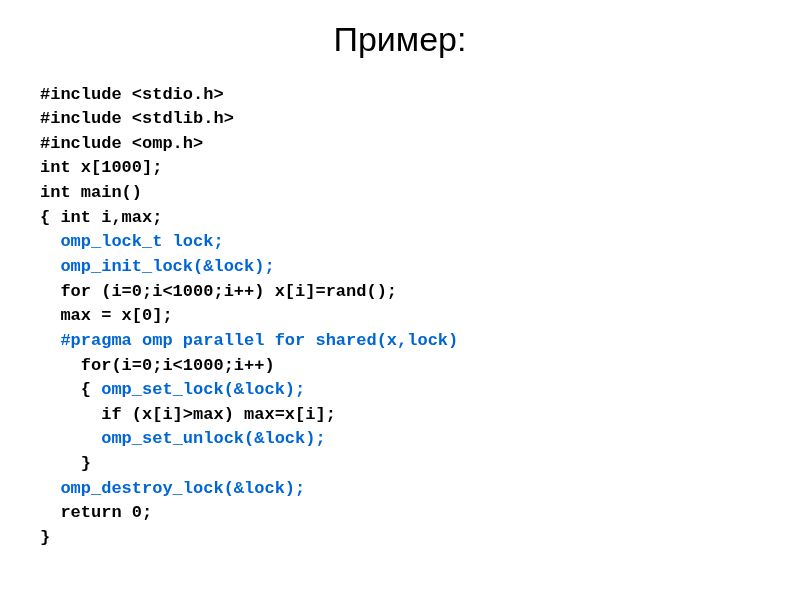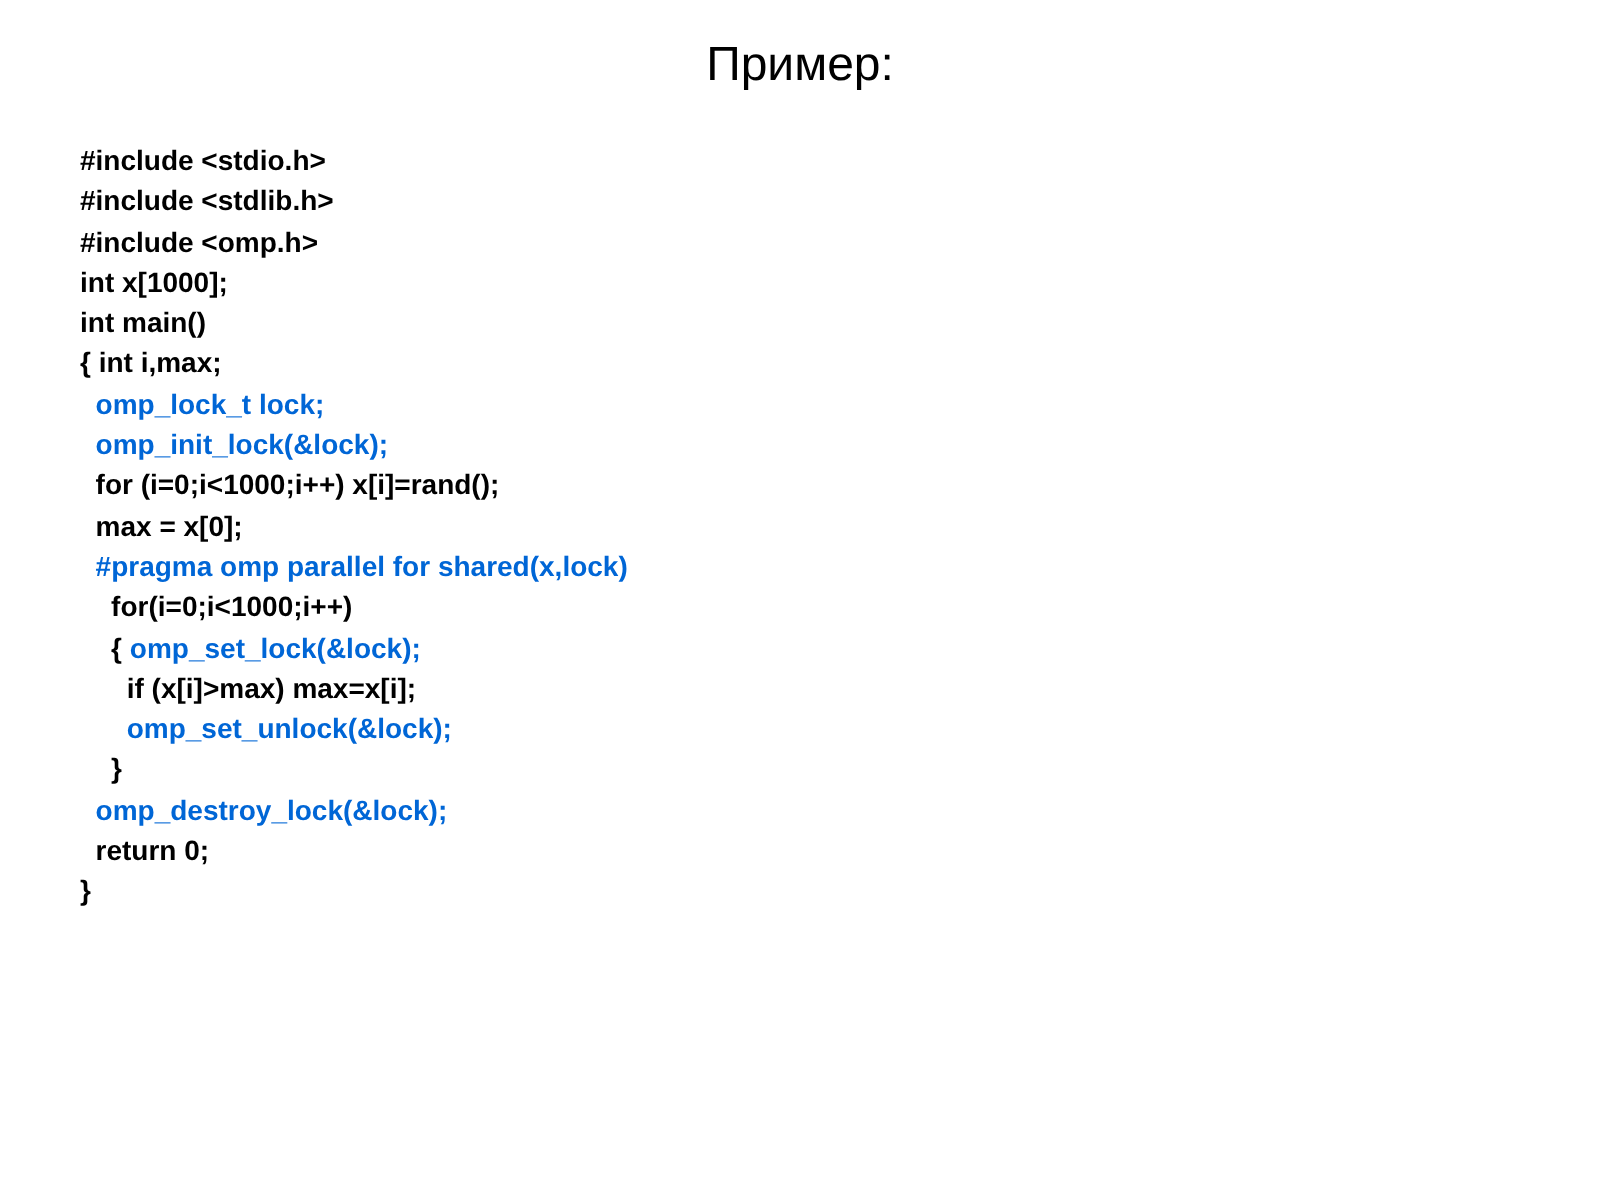--- a/index.html
+++ b/index.html
@@ -12,28 +12,28 @@
     color: #000;
   }
   .slide {
     width: 800px;
     height: 600px;
     box-sizing: border-box;
     padding: 18px 40px 20px 40px;
   }
   .title {
     text-align: center;
-    font-size: 24px;
+    font-size: 34px;
     line-height: 1.25;
     margin-bottom: 22px;
     font-weight: 400;
   }
   .code {
-    font-family: Liberation Sans, sans-serif;
-    font-size: 14px;
+    font-family: Liberation Mono, monospace;
+    font-size: 17px;
     line-height: 1.45;
     white-space: pre;
     font-weight: bold;
   }
   .hl { color: #0066d6; }
 </style>
 </head>
 <body>
 
 <div class="slide">

